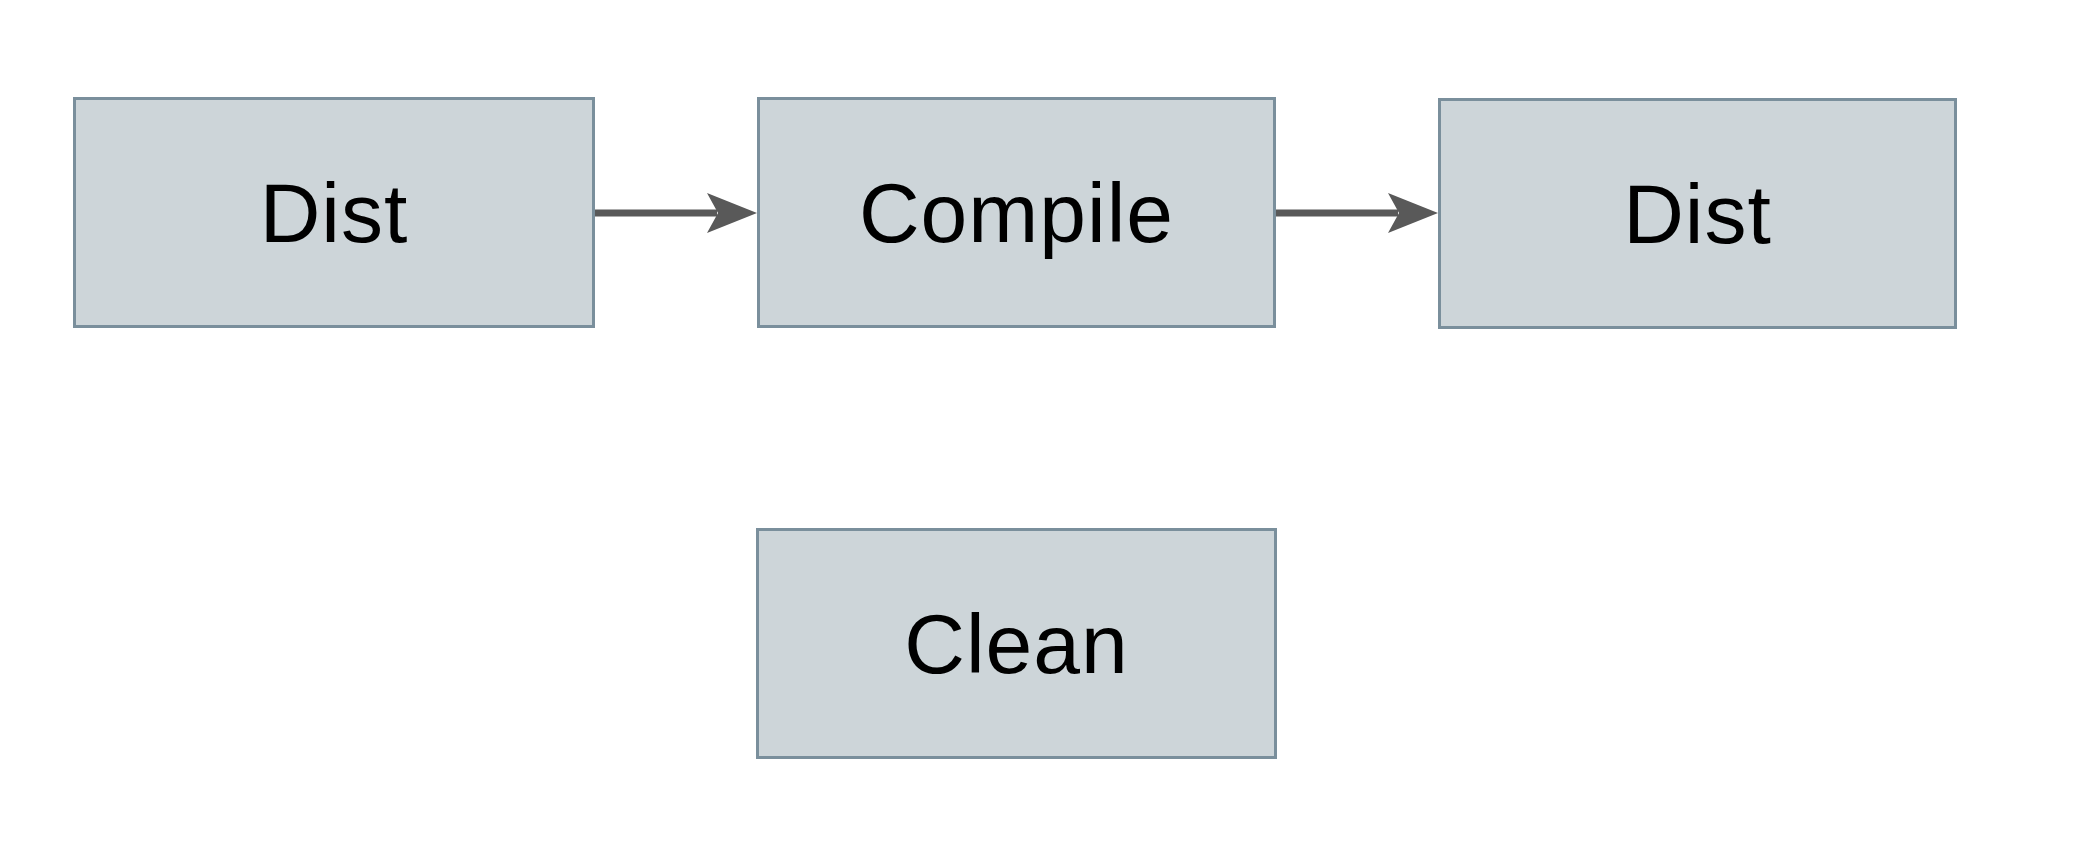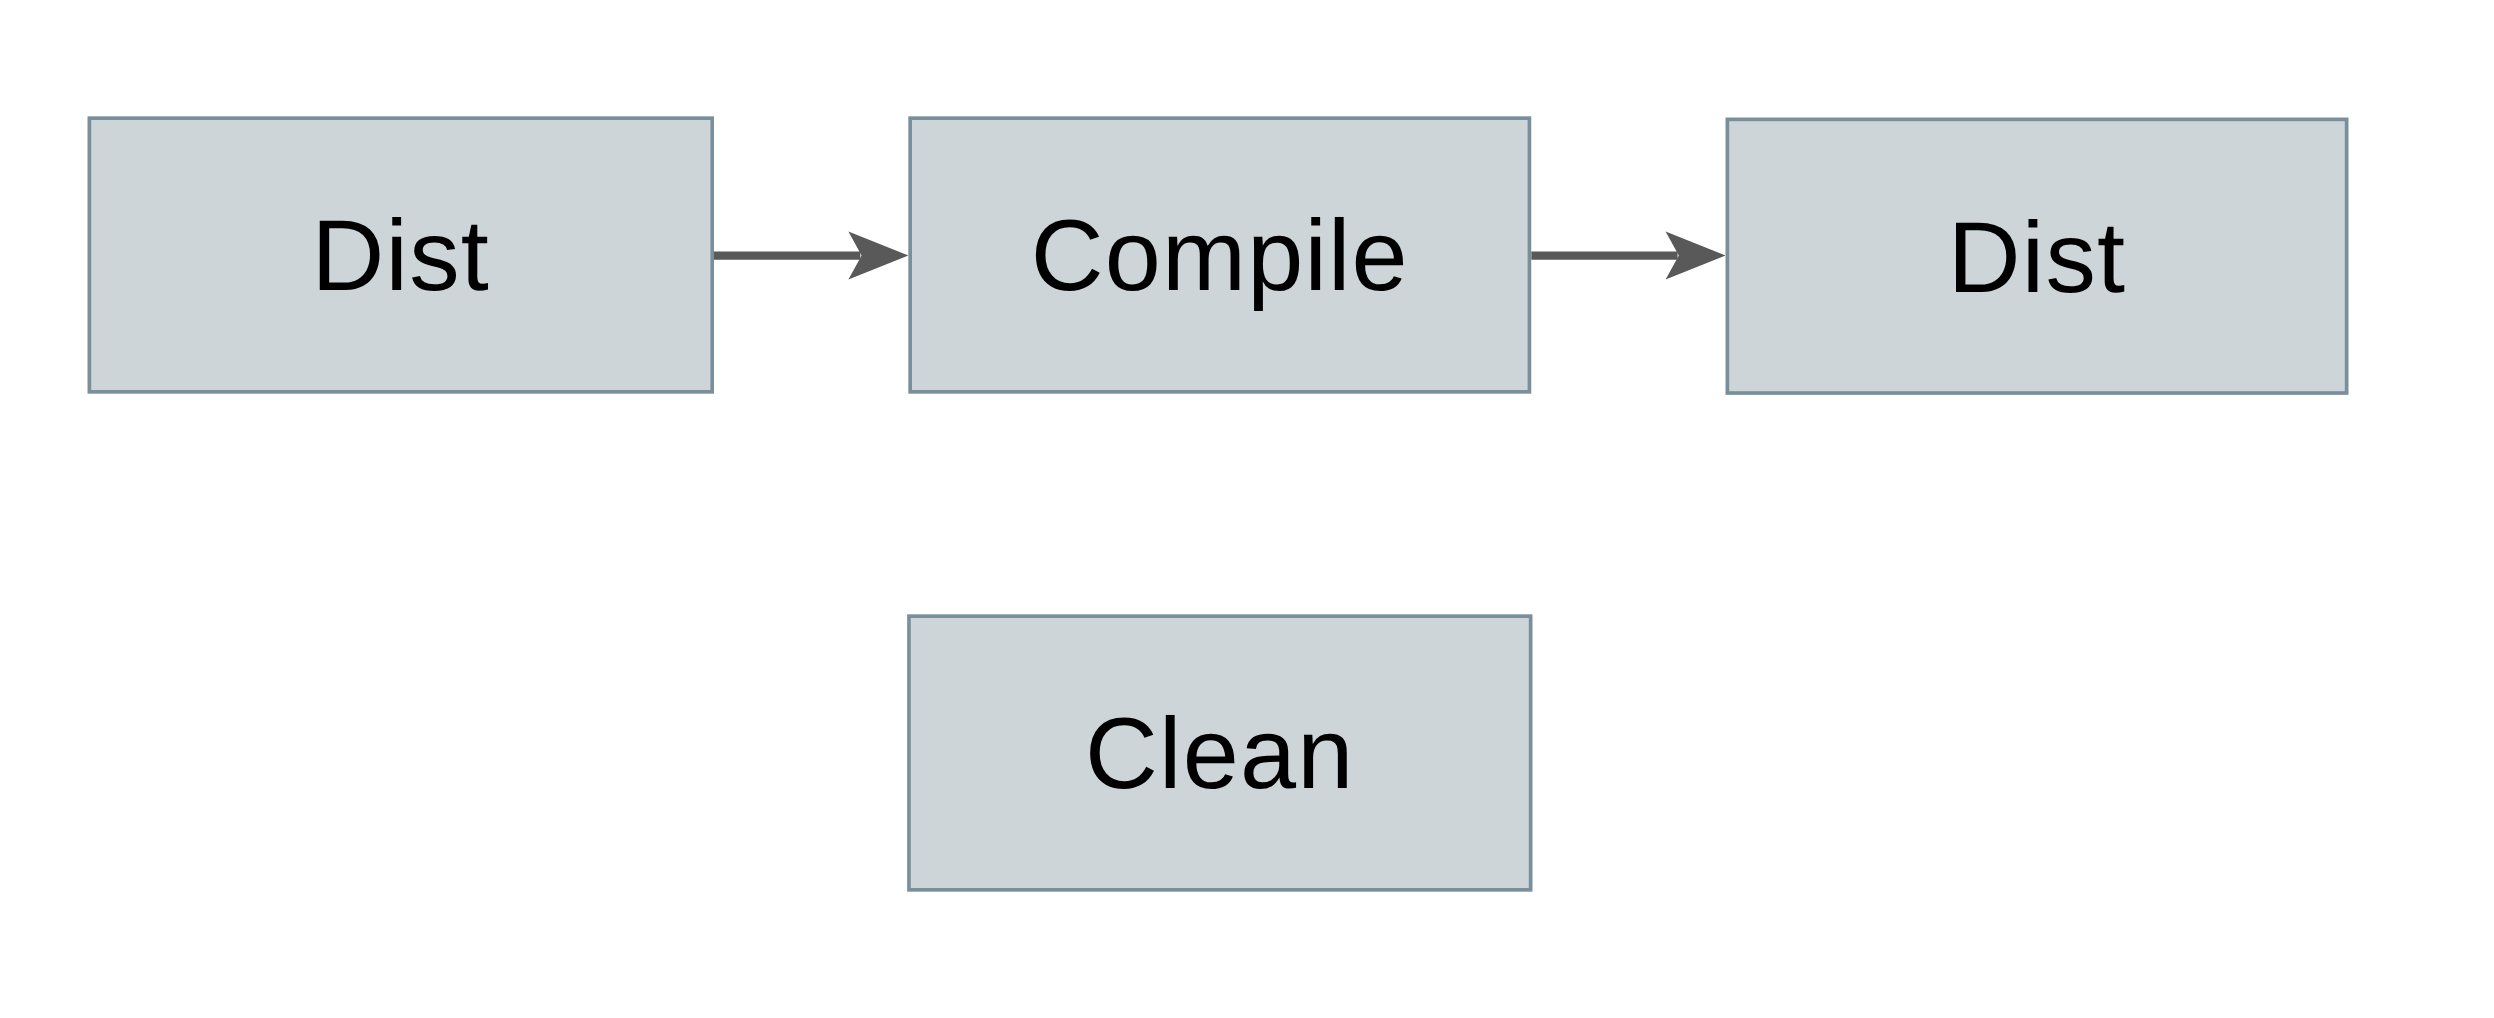--- a/index.html
+++ b/index.html
@@ -28,21 +28,21 @@
     color: #000000;
     font-size: 84px;
     font-weight: 400;
     letter-spacing: 1px;
     line-height: 1;
     white-space: nowrap;
   }
   .node-dist    { left: 73px;   top: 97px;  width: 522px; height: 231px; }
   .node-compile { left: 757px;  top: 97px;  width: 519px; height: 231px; text-align: center; }
   .node-init    { left: 1438px; top: 98px;  width: 519px; height: 231px; }
-  .node-clean   { left: 756px;  top: 512px; width: 521px; height: 231px; }
+  .node-clean   { left: 756px;  top: 528px; width: 521px; height: 231px; }
   .arrow {
     position: absolute;
     width: 162px;
     height: 60px;
   }
   .arrow-1 { left: 595px;  top: 183px; }
   .arrow-2 { left: 1276px; top: 183px; }
   .arrow line    { stroke: #595959; stroke-width: 7px; }
   .arrow polygon { fill: #595959; }
 </style>

